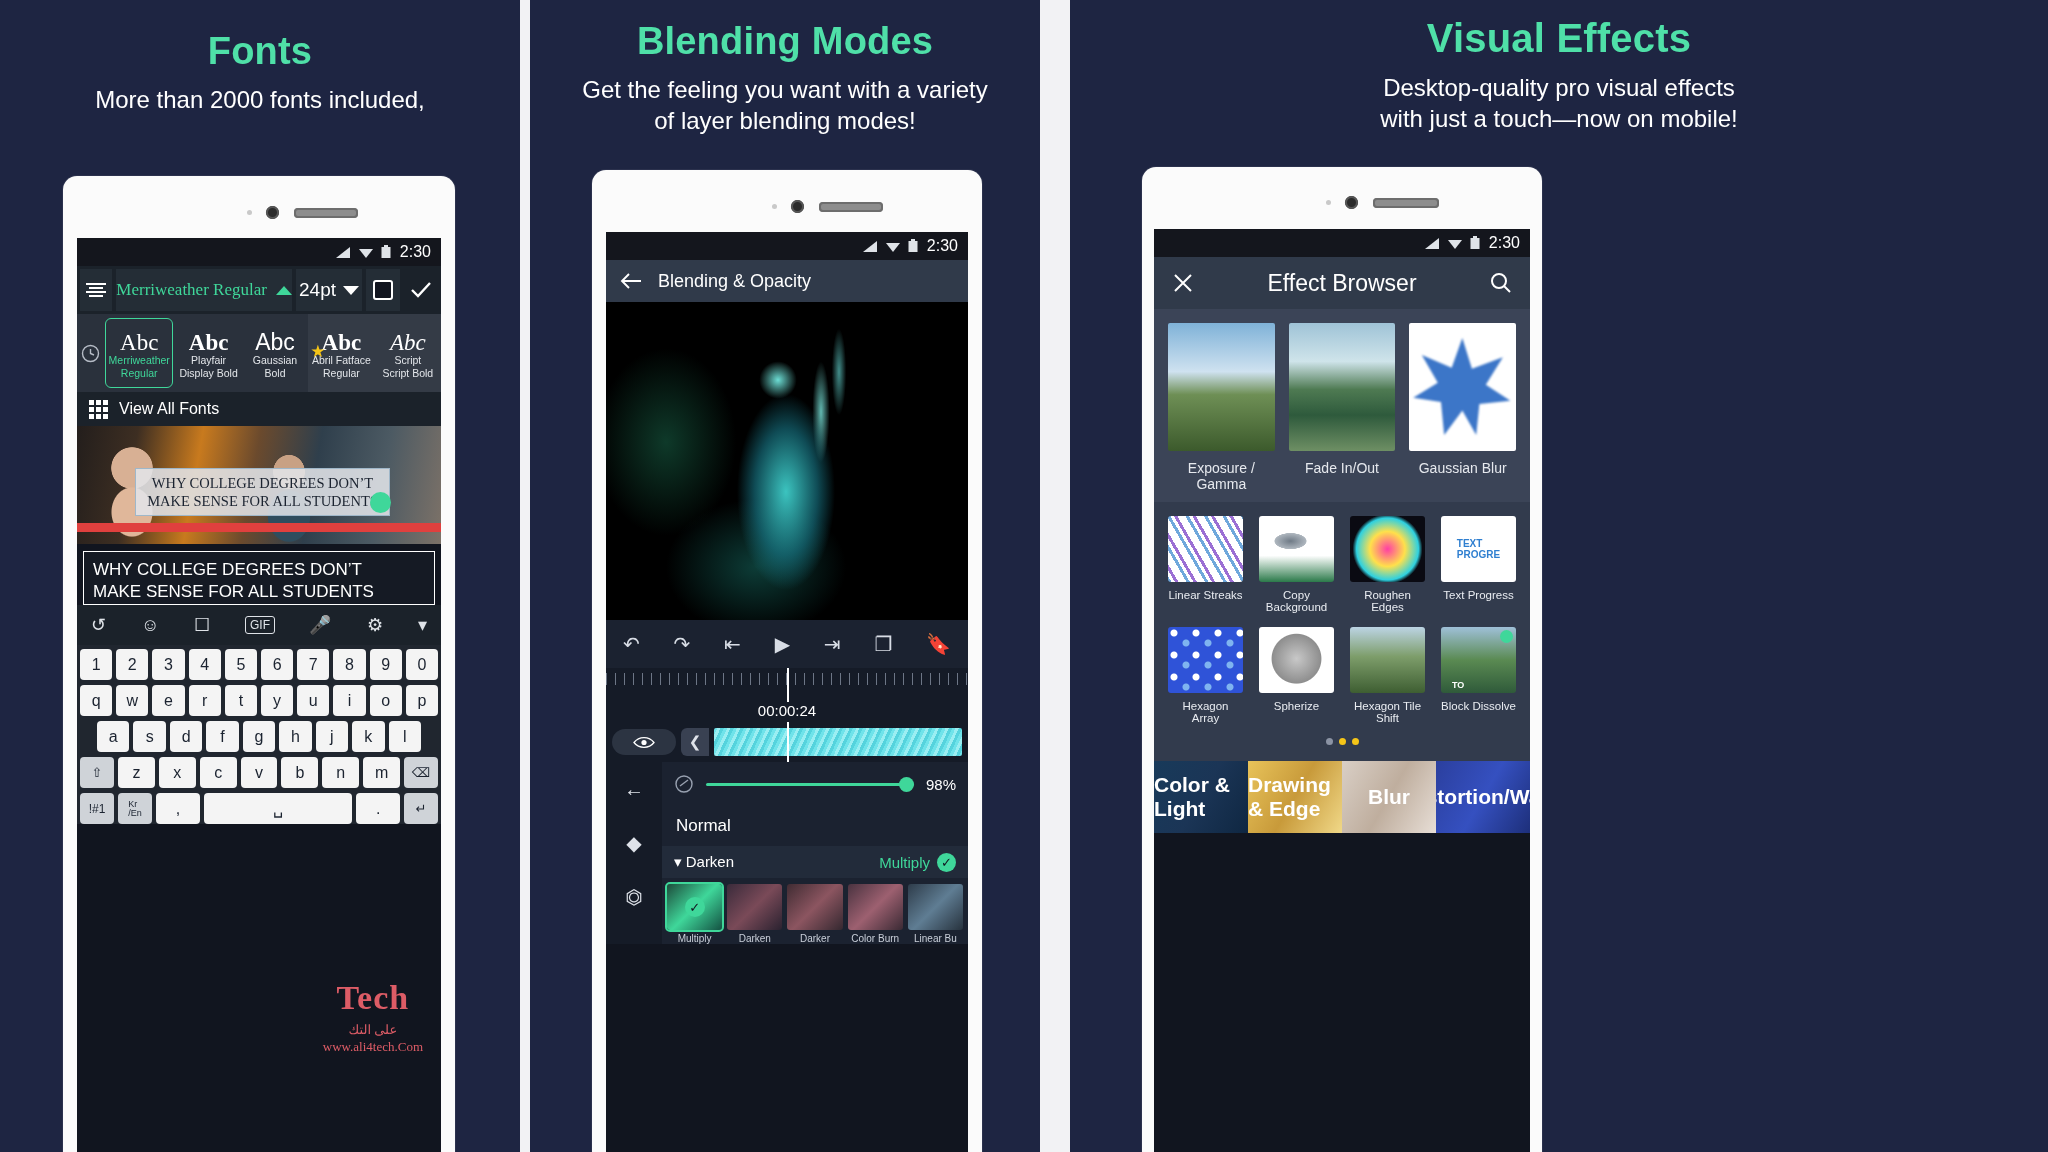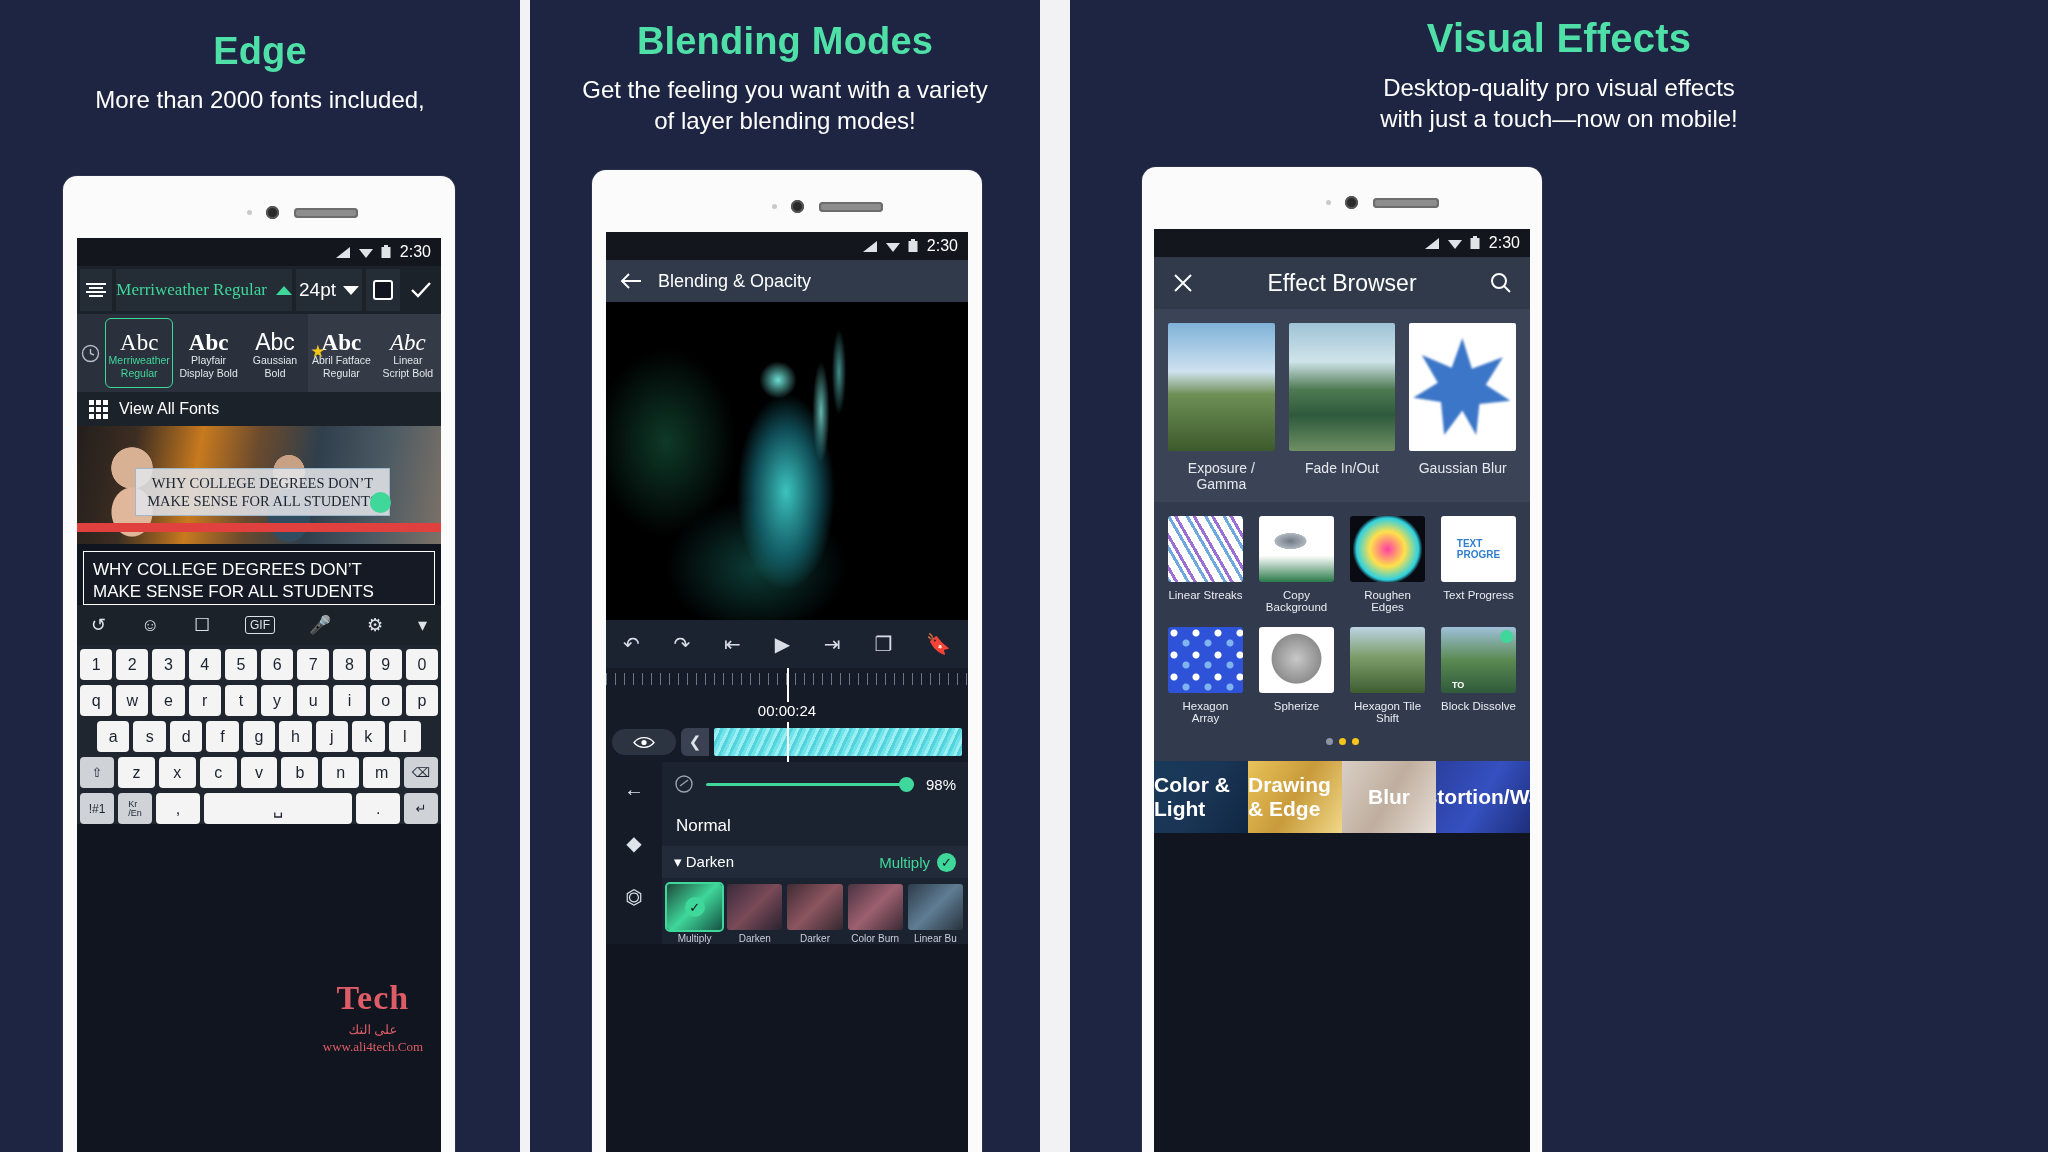--- a/index.html
+++ b/index.html
@@ -158,21 +158,21 @@
   .cats { display:grid; grid-template-columns:1fr 1fr 1fr 1fr; }
   .cat { height:72px; display:flex; align-items:center; justify-content:center; color:#fff; font-size:21px; font-weight:bold; position:relative; overflow:hidden;}
   .cat span { position:relative; z-index:2; }
 </style>
 </head>
 <body>
 
 <div class="stage">
 
   <div class="panel p1">
-    <div class="ptitle">Edge</div>
+    <div class="ptitle">Fonts</div>
     <div class="psub">
       <div>More than 2000 fonts included,</div>
     </div>
 
     <div class="phone" style="left:63px; top:176px; width:392px; height:976px;">
       <div class="notchbar">
         <div class="sensor-dot" style="left:184px; top:34px;"></div>
         <div class="cam-dot" style="left:203px; top:30px;"></div>
         <div class="speaker" style="left:231px; top:32px; width:64px;"></div>
       </div>
@@ -248,21 +248,21 @@
 
           <div class="fchip alt">
             <span class="star">★</span>
             <div class="abc" style="font-family:'Liberation Serif',serif;font-weight:bold;">Abc</div>
             <div class="fnm">Abril Fatface</div>
             <div class="fnm">Regular</div>
           </div>
 
           <div class="fchip alt">
             <div class="abc" style="font-family:'Liberation Serif',serif;font-style:italic;">Abc</div>
-            <div class="fnm">Linear</div>
+            <div class="fnm">Script</div>
             <div class="fnm">Script Bold</div>
           </div>
         </div>
 
         <div class="viewall">
           <span class="grid-ico">
               <i></i>
               <i></i>
               <i></i>
               <i></i>

